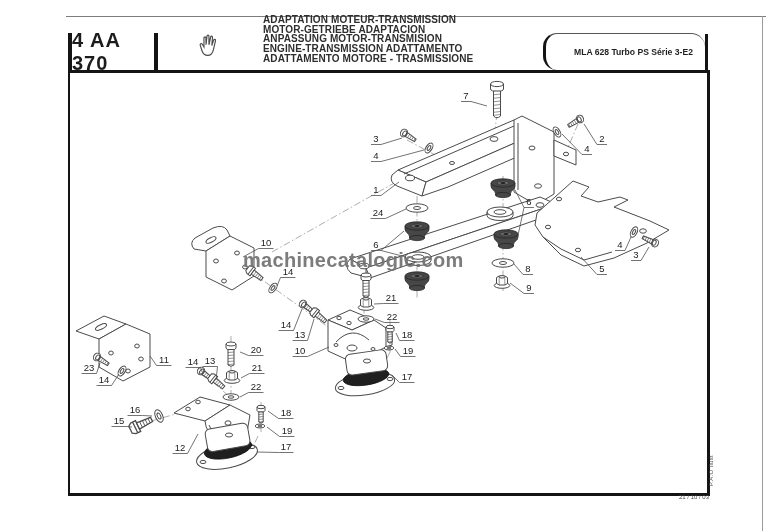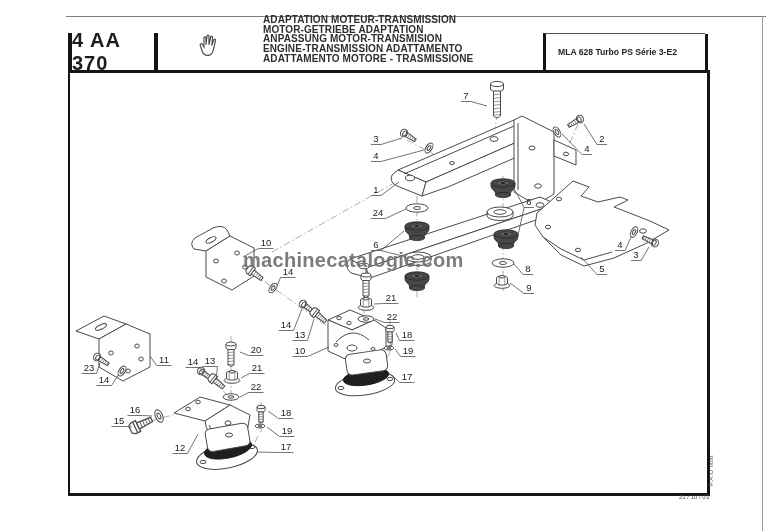--- a/index.html
+++ b/index.html
@@ -9,21 +9,21 @@
   .right-rule{position:absolute;left:762px;top:16px;width:1px;height:515px;background:#9a9a9a;}
   .code-box{position:absolute;left:68px;top:33px;width:82px;height:37px;
             border-left:4px solid #141414;border-right:4px solid #141414;
             display:flex;align-items:center;justify-content:center;}
   .code-box span{font-size:20px;font-weight:bold;letter-spacing:1px;color:#1c1c1c;}
   .hand{position:absolute;left:197px;top:33px;width:21px;height:25px;}
   .titles{position:absolute;left:263px;top:15px;line-height:9.7px;}
   .titles div{font-size:10px;font-weight:bold;color:#2e2e2e;letter-spacing:0.1px;}
   .model-box{position:absolute;left:543px;top:33px;width:162px;height:37px;
              border-left:3px solid #141414;border-top:1px solid #555;
-             display:flex;flex-direction:column;justify-content:center;padding-left:12px;box-sizing:border-box;}
+             display:flex;flex-direction:column;justify-content:center;padding-left:28px;box-sizing:border-box;border-radius:14px;}
   .model-box div{font-size:8.6px;font-weight:bold;color:#1f1f1f;line-height:12px;}
   .frame{position:absolute;left:68px;top:70px;width:637px;height:420px;
          border-top:3px solid #141414;border-left:2px solid #141414;
          border-right:3px solid #141414;border-bottom:3px solid #141414;box-sizing:content-box;}
   .frame-ext{position:absolute;left:705px;top:34px;width:3px;height:36px;background:#141414;}
   .diagram{position:absolute;left:68px;top:70px;z-index:1;}
   .watermark{position:absolute;left:243px;top:249px;z-index:5;font-size:20px;font-weight:bold;
              letter-spacing:0.3px;opacity:0.93;white-space:nowrap;}
   .date{position:absolute;left:668px;top:494px;width:52px;text-align:center;font-size:6px;color:#4a4a4a;}
   .side-note{position:absolute;left:708px;top:455px;font-size:6px;color:#4a4a4a;
@@ -51,21 +51,21 @@
 
   <svg class="hand" viewBox="0 0 20 24">
     <path d="M10.2,21.5 C7.4,21.5 5.6,19.8 4.8,17.3 L3,11.7 C2.6,10.4 4.3,9.7 5,10.8 L6.6,13.4 L6.6,4.8
              C6.6,3.4 8.5,3.4 8.5,4.8 L8.6,11.2 L9.5,3.1 C9.7,1.7 11.4,1.8 11.4,3.2 L11.4,11.3
              L13,3.9 C13.3,2.5 14.9,2.9 14.8,4.3 L14.1,12 L15.9,6.8 C16.4,5.5 18,6.1 17.7,7.4
              L15.7,15.9 C14.9,19.4 13.2,21.5 10.2,21.5 Z" fill="#fff" stroke="#4a4a4a" stroke-width="1.1"></path>
   </svg>
 
   <div class="titles">
     <div>ADAPTATION MOTEUR-TRANSMISSION</div>
-    <div>MOTOR-GETRIEBE ADAPTATION</div>
+    <div>MOTOR-GETRIEBE ADAPTACION</div>
     <div>ANPASSUNG MOTOR-TRANSMISION</div>
     <div>ENGINE-TRANSMISSION ADATTAMENTO</div>
     <div>ADATTAMENTO MOTORE - TRASMISSIONE</div>
   </div>
 
   <div class="model-box">
     <div>MLA 628 Turbo PS Série 3-E2</div>
   </div>
 
   <div class="frame"></div>

